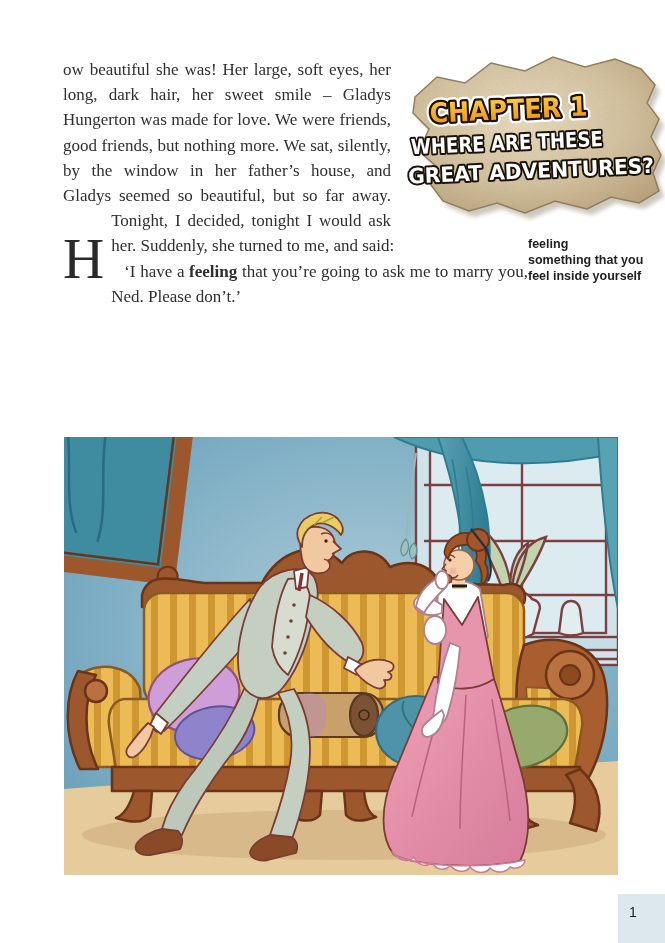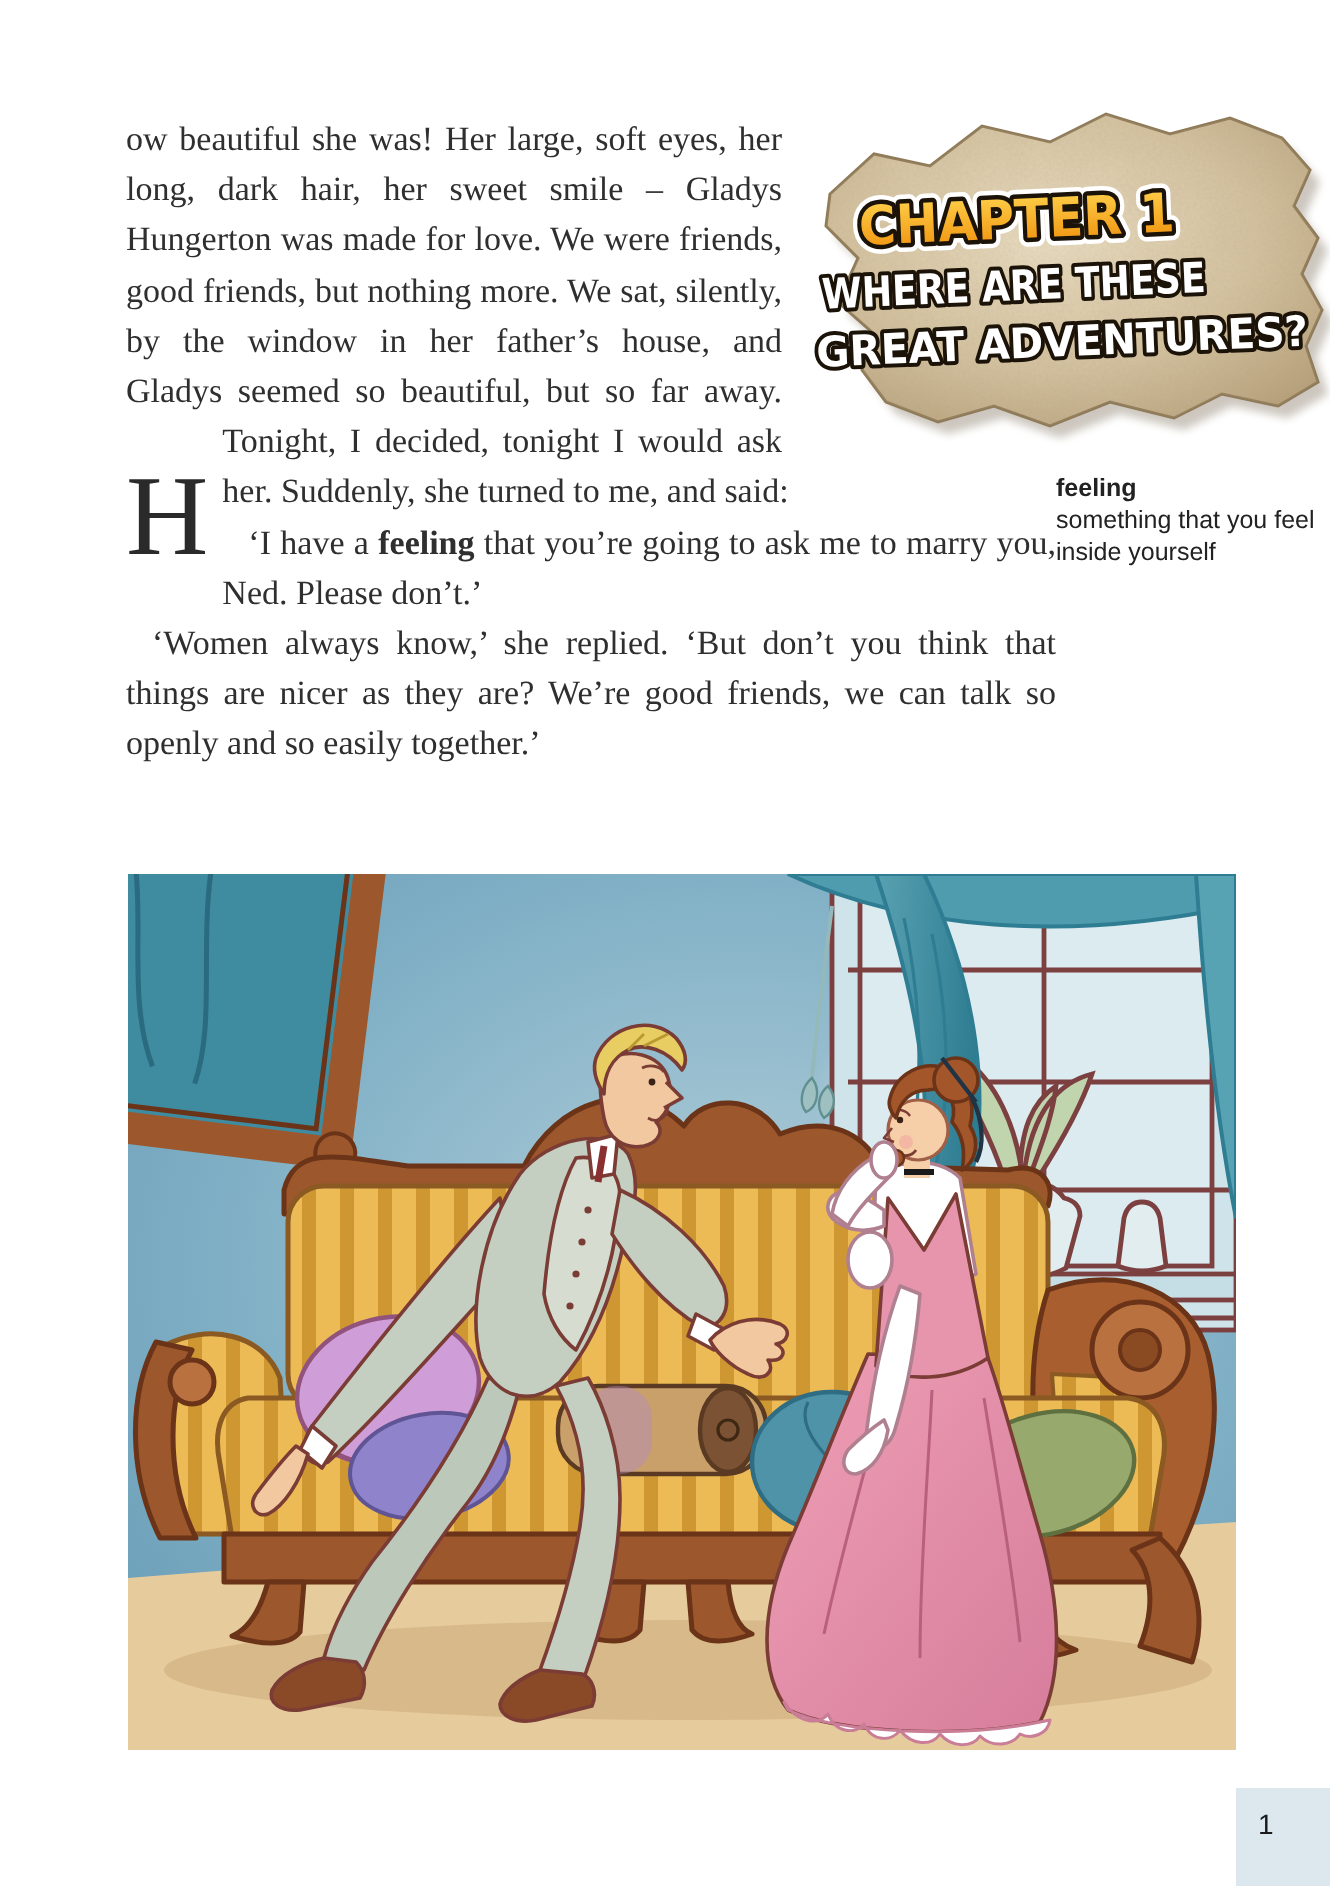--- a/index.html
+++ b/index.html
@@ -9,21 +9,21 @@
            font-size:17px;line-height:25.2px;text-align:justify;}
   .content p{margin:0;}
   .content p.indent{text-indent:13px;}
   .dropcap{float:left;font-family:"Liberation Serif",serif;font-size:57px;line-height:44px;
            height:47px;margin:4px 7px 0 0;color:#2a2a2a;}
   .banner-float{float:right;width:262px;height:182px;margin:-6px 0 0 12px;}
   .gloss-float{clear:right;float:right;width:137px;height:168px;padding-top:3px;
                box-sizing:border-box;font-family:"Liberation Sans",sans-serif;
                font-size:12.5px;line-height:16px;color:#222;text-align:left;}
   .gloss-term{font-weight:bold;margin:0 0 1px 0;}
-  .gloss-def{margin:0;}
+  .gloss-def{margin:0;font-weight:bold;}
   .bold{font-weight:bold;}
   .illustration{position:absolute;left:64px;top:437px;width:554px;height:438px;}
   .pagenum-box{position:absolute;left:618px;top:894px;right:0;bottom:0;background:#dce8ee;
                box-sizing:border-box;padding:10px 0 0 11px;
                font-family:"Liberation Sans",sans-serif;font-size:14px;color:#1b1b1b;}
   svg{display:block;}
 </style>
 </head>
 <body>
 
@@ -74,21 +74,20 @@
       </svg>
     </div>
 
     <div class="gloss-float">
       <p class="gloss-term">feeling</p>
       <p class="gloss-def">something that you feel inside yourself</p>
     </div>
 
     <p><span class="dropcap">H</span><span>ow beautiful she was! Her large, soft eyes, her long, dark hair, her sweet smile – Gladys Hungerton was made for love. We were friends, good friends, but nothing more. We sat, silently, by the window in her father’s house, and Gladys seemed so beautiful, but so far away. Tonight, I decided, tonight I would ask her. Suddenly, she turned to me, and said:</span></p>
     <p class="indent"><span>‘I have a </span><span class="bold">feeling</span><span> that you’re going to ask me to marry you, Ned. Please don’t.’</span></p>
-    <p class="indent">‘Women always know,’ she replied. ‘But don’t you think that things are nicer as they are? We’re good friends, we can talk so openly and so easily together.’</p>
   </div>
 
   <div class="illustration">
     <svg width="554" height="438" viewBox="0 0 554 438">
       <defs>
         <radialGradient id="wallG" cx="55%" cy="45%" r="85%">
           <stop offset="0%" stop-color="#b0cdd9"></stop>
           <stop offset="55%" stop-color="#7fafc5"></stop>
           <stop offset="100%" stop-color="#5d93af"></stop>
         </radialGradient>

